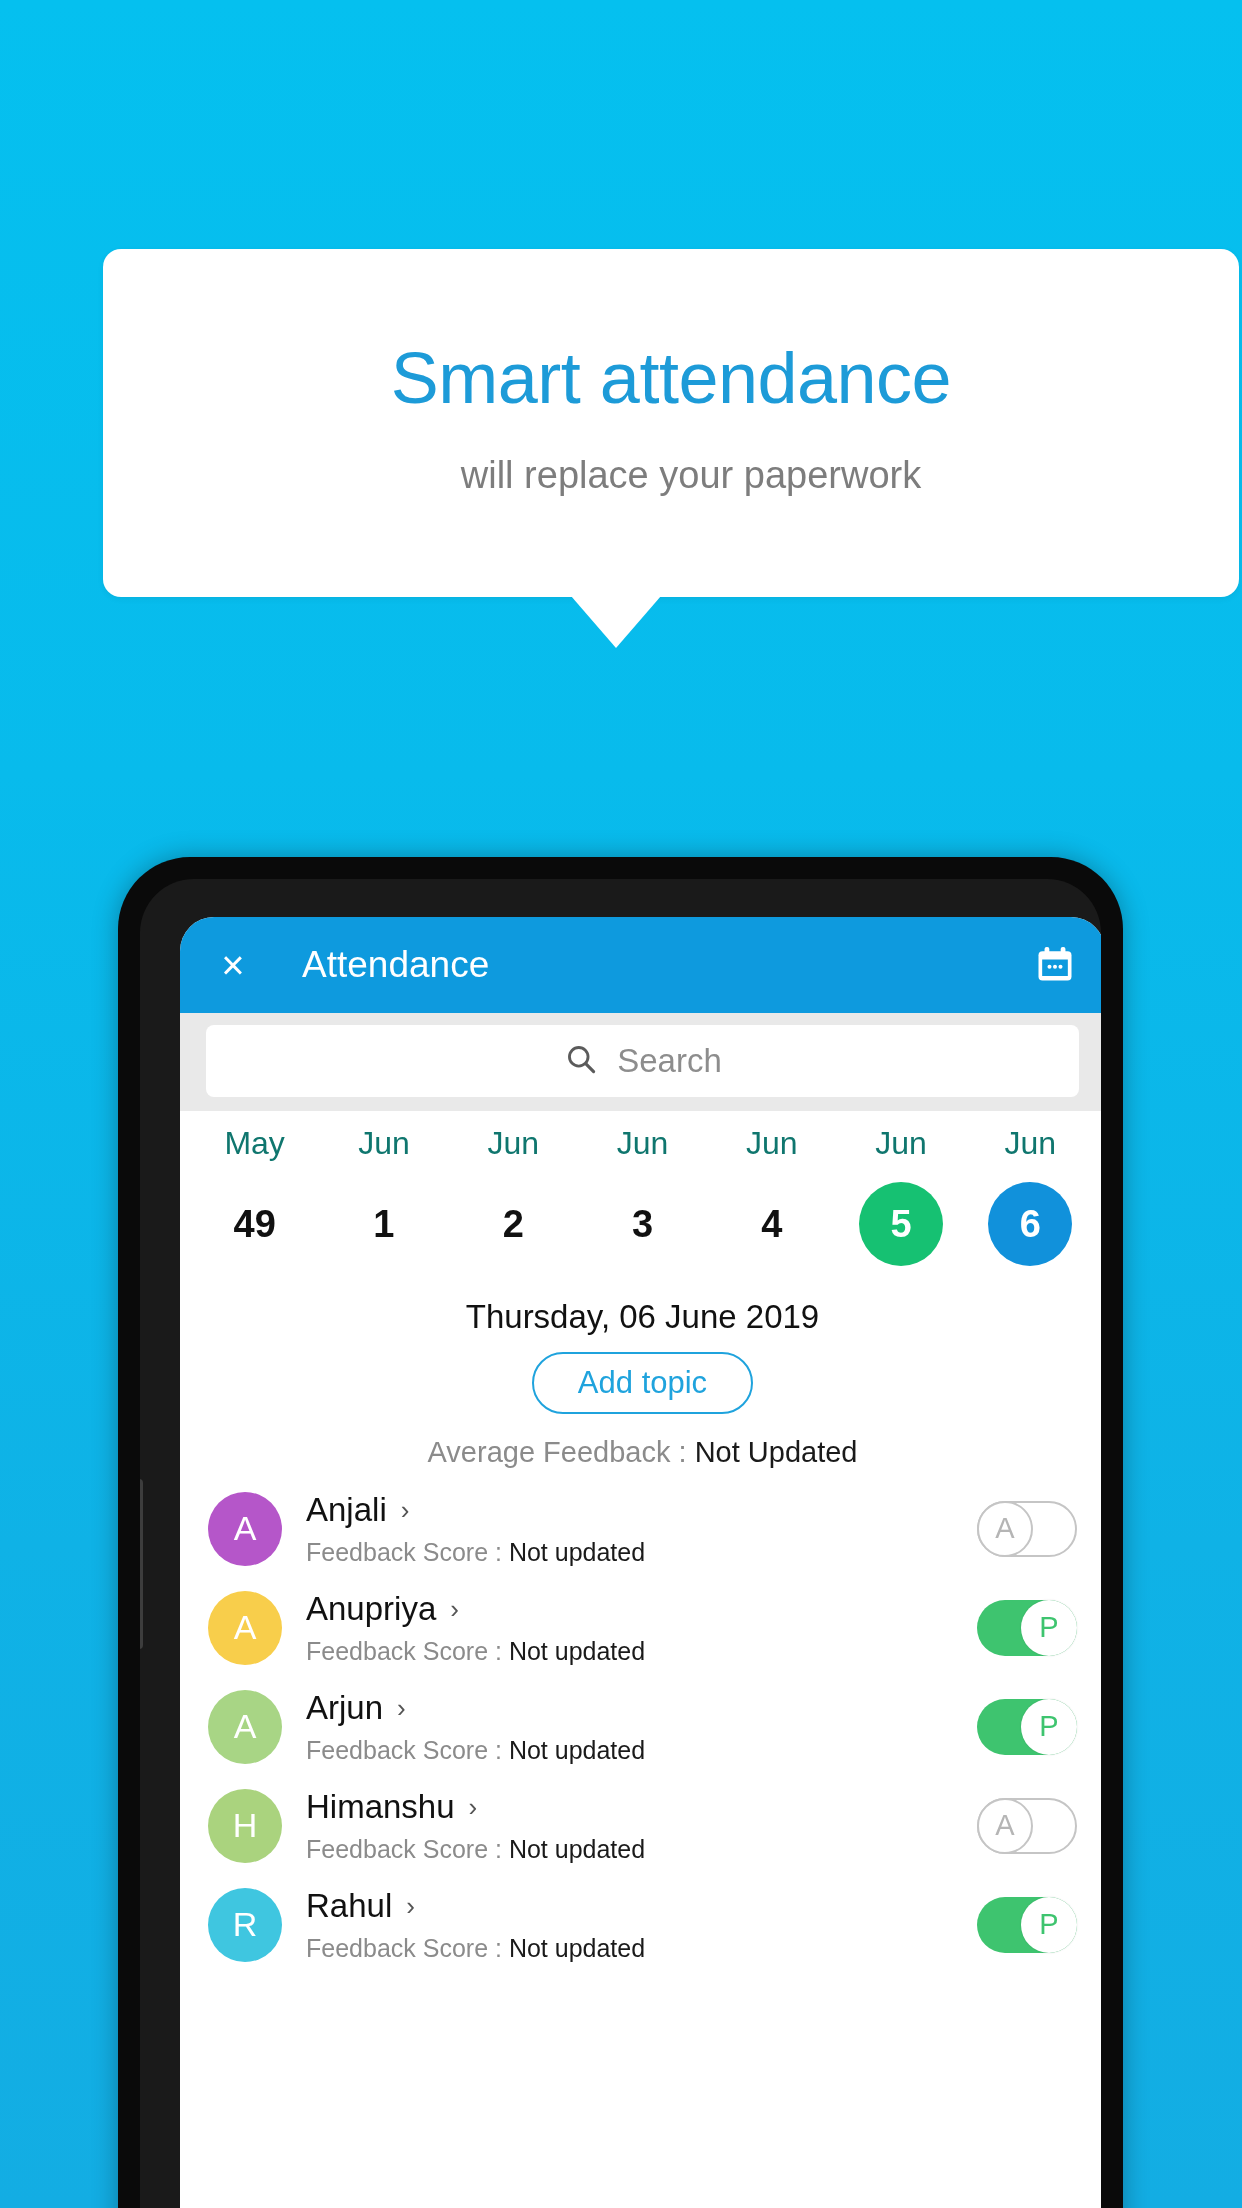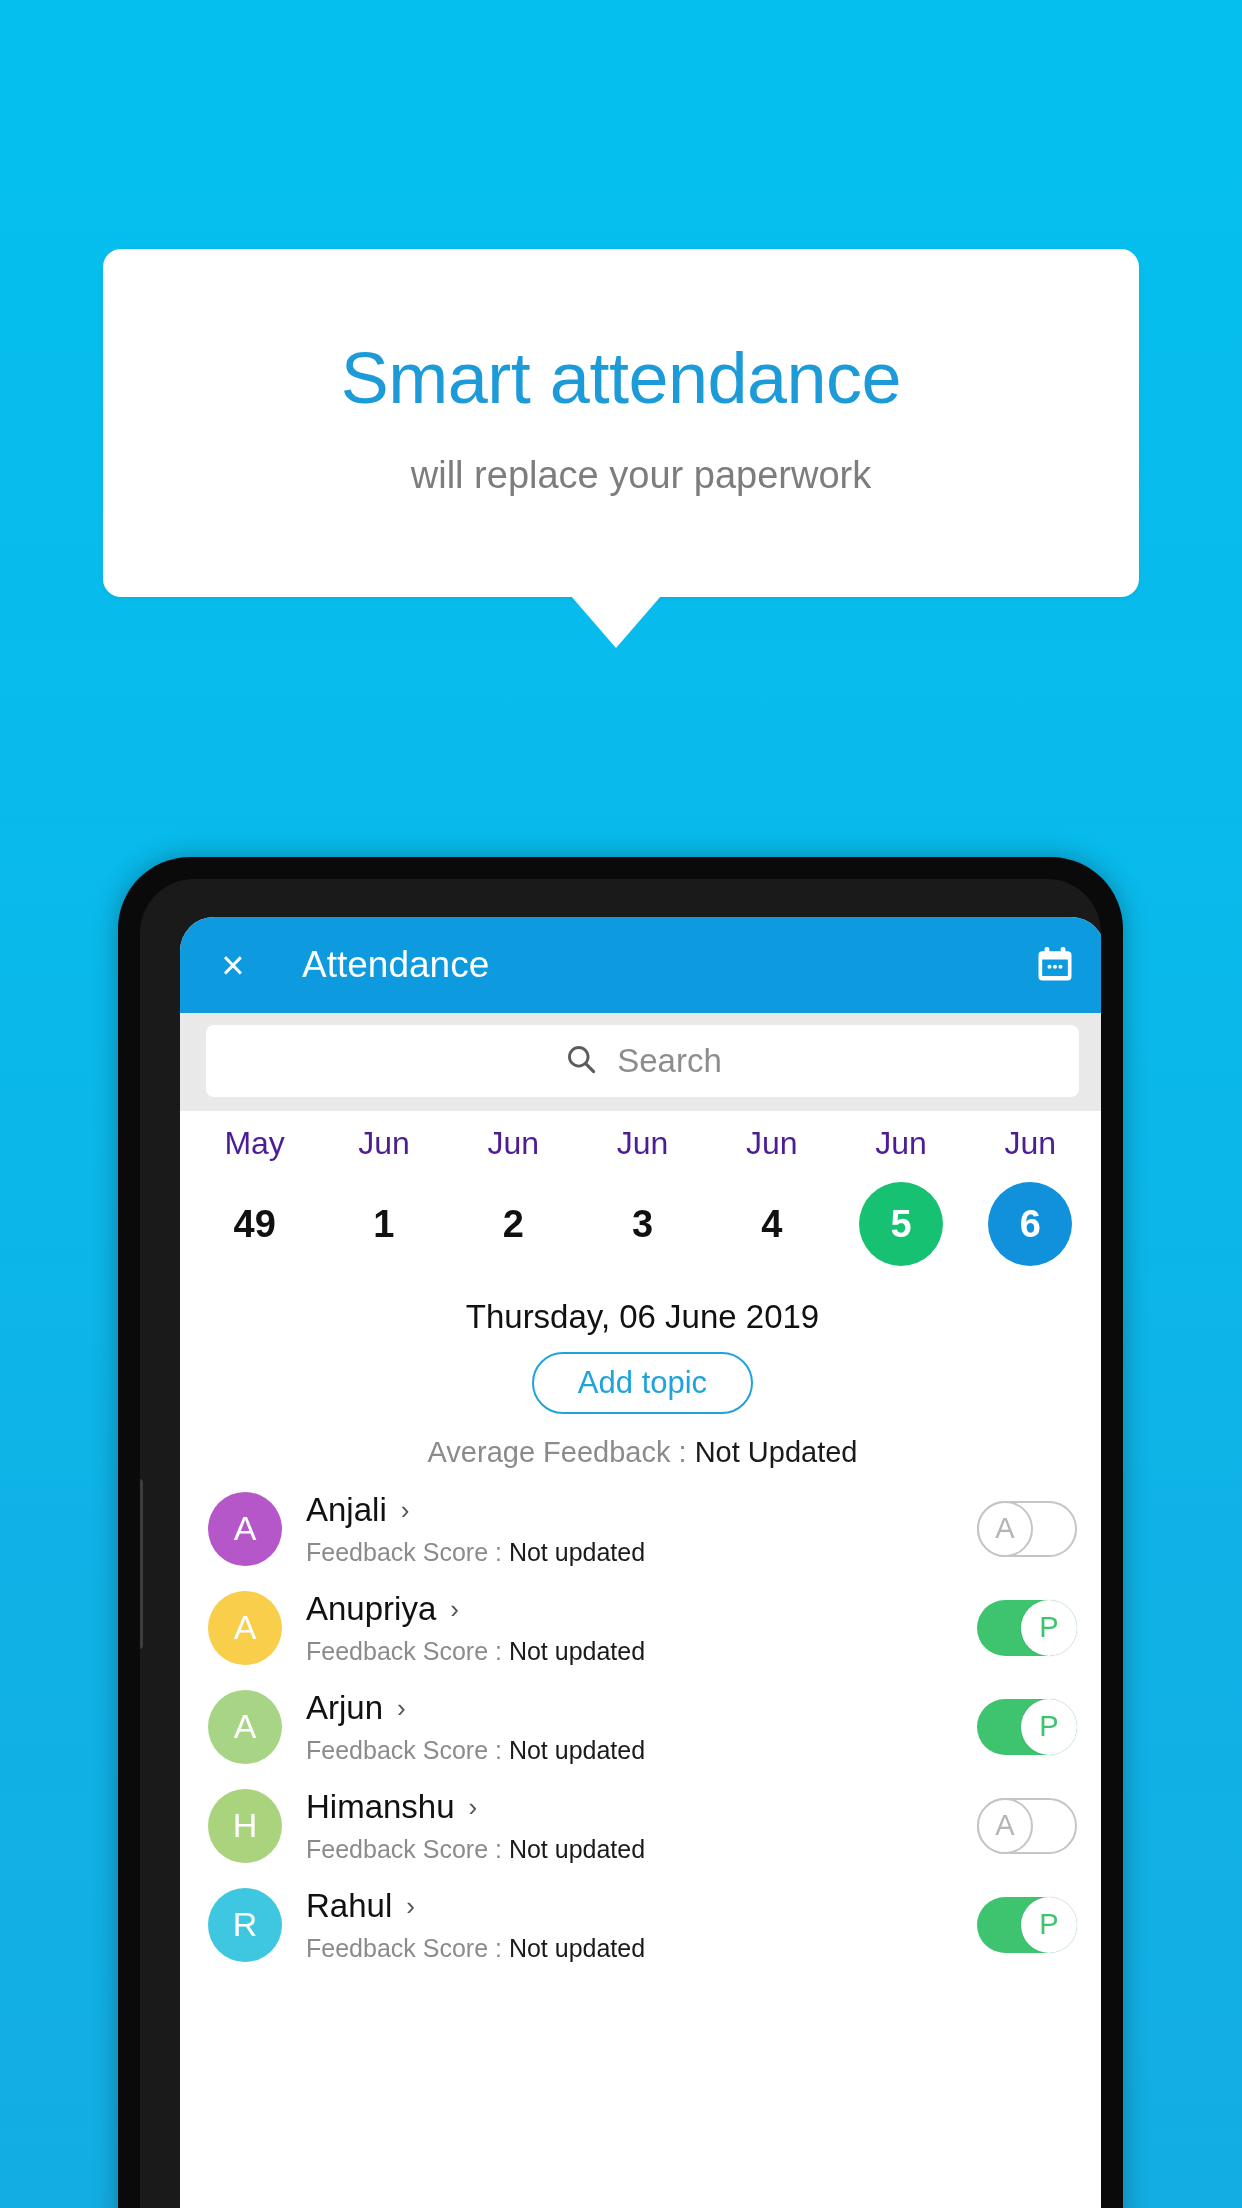--- a/index.html
+++ b/index.html
@@ -19,21 +19,21 @@
     position: absolute;
     inset: 0;
     background: linear-gradient(180deg, #05c0ef 0%, #08bbec 35%, #0fb2e6 70%, #13ade3 100%);
   }
 
   
   #bubble {
     position: absolute;
     left: 103px;
     top: 249px;
-    width: 1036px;
+    width: 1136px;
     height: 348px;
     background: #ffffff;
     border-radius: 18px;
     display: flex;
     flex-direction: column;
     align-items: center;
     justify-content: center;
     box-shadow: 0 2px 6px rgba(0,0,0,0.06);
   }
   #bubble-tail {
@@ -205,21 +205,21 @@
     background:#fff;
   }
   .date-cell {
     flex: 1;
     display: flex;
     flex-direction: column;
     align-items: center;
   }
   .date-mon {
     font-size: 32px;
-    color: #4c1d95;
+    color: #0f766e;
     font-weight: 400;
     margin-bottom: 20px;
   }
   .date-num {
     font-size: 38px;
     font-weight: 700;
     color: #111;
     width: 84px;
     height: 84px;
     line-height: 84px;

